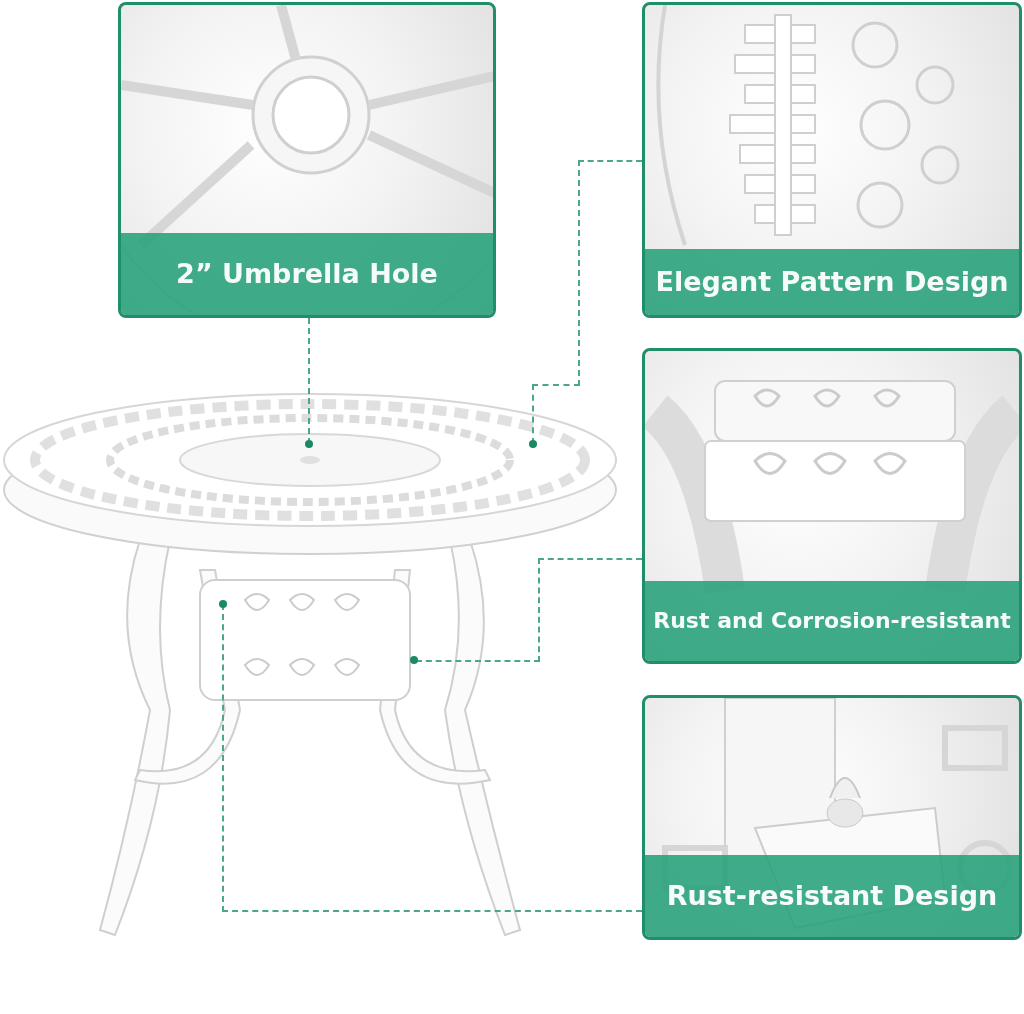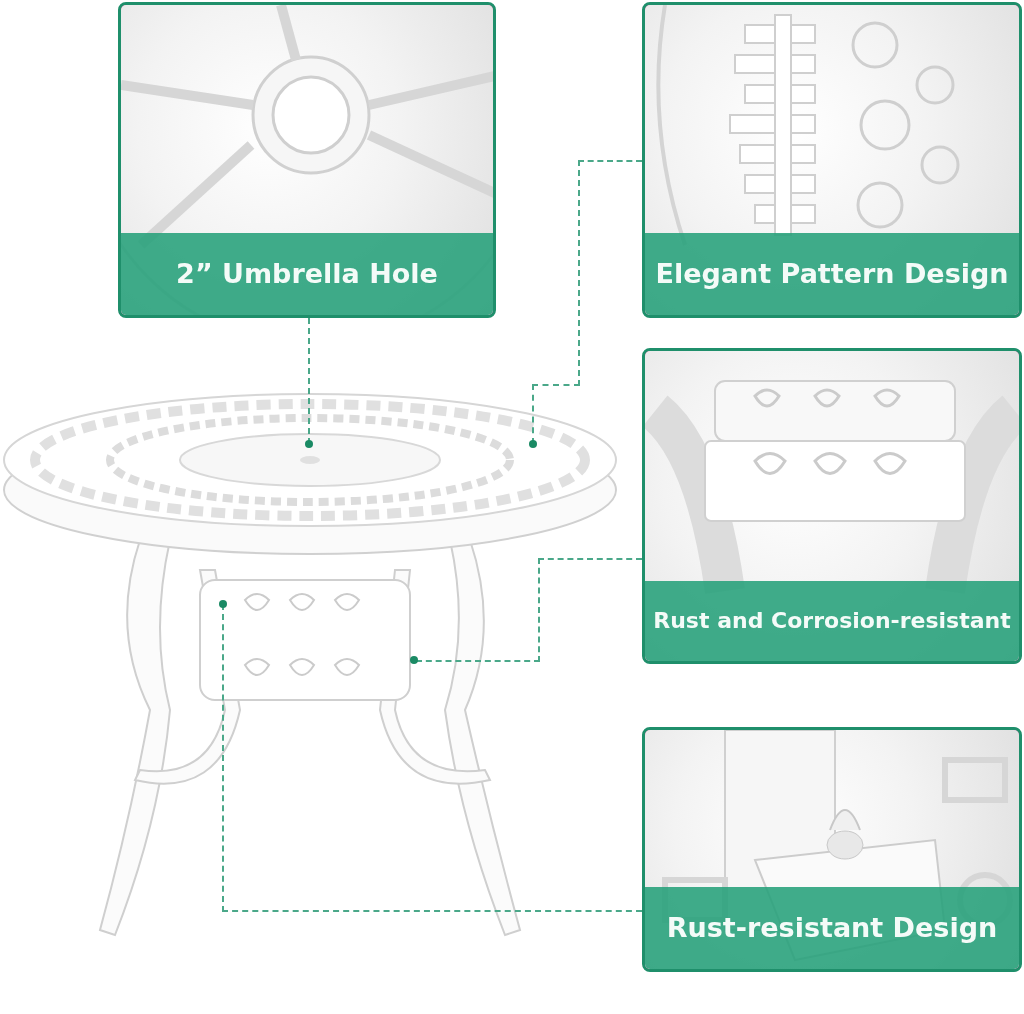--- a/index.html
+++ b/index.html
@@ -46,21 +46,21 @@
       <g fill="none" stroke="#cfcfcf" stroke-width="3">
         <circle cx="230" cy="40" r="22"></circle>
           <circle cx="240" cy="120" r="24"></circle>
           <circle cx="235" cy="200" r="22"></circle>
         <circle cx="290" cy="80" r="18"></circle>
           <circle cx="295" cy="160" r="18"></circle>
       </g>
       <path d="M20 0 Q0 120 40 240" stroke="#d4d4d4" stroke-width="4" fill="none"></path>
     </svg>
   </div>
-  <div class="label" style="height:82px;font-size:27px;">Elegant Pattern Design</div>
+  <div class="label" style="height:66px;font-size:27px;">Elegant Pattern Design</div>
 </div>
 
 <div class="panel" style="left:642px;top:348px;width:380px;height:316px;">
   <div class="photo">
     <svg width="380" height="316" viewBox="0 0 380 316">
       <path d="M10 60 Q60 100 80 240" stroke="#dcdcdc" stroke-width="40" fill="none"></path>
       <path d="M370 60 Q320 100 300 240" stroke="#dcdcdc" stroke-width="40" fill="none"></path>
       <rect x="70" y="30" width="240" height="60" rx="10" fill="#f8f8f8" stroke="#d0d0d0" stroke-width="2"></rect>
       <rect x="60" y="90" width="260" height="80" rx="6" fill="#fff" stroke="#d0d0d0" stroke-width="2"></rect>
       <g fill="none" stroke="#cbcbcb" stroke-width="3">
@@ -71,21 +71,21 @@
           <path d="M170 45 q12 -12 24 0 q-12 20 -24 0z"></path>
         <path d="M230 45 q12 -12 24 0 q-12 20 -24 0z"></path>
       </g>
     </svg>
   </div>
   <div class="label" style="height:80px;font-size:22px;flex-direction:row;">
     <span>Rust and Corrosion-resistant</span>
   </div>
 </div>
 
-<div class="panel" style="left:642px;top:727px;width:380px;height:245px;">
+<div class="panel" style="left:642px;top:695px;width:380px;height:245px;">
   <div class="photo">
     <svg width="380" height="318" viewBox="0 0 380 318">
       <rect x="80" y="0" width="110" height="200" fill="#f6f6f6" stroke="#d0d0d0" stroke-width="2"></rect>
       <path d="M110 130 L290 110 L300 200 L150 230 Z" fill="#fafafa" stroke="#cccccc" stroke-width="2"></path>
       <ellipse cx="200" cy="115" rx="18" ry="14" fill="#e8e8e8" stroke="#c8c8c8"></ellipse>
       <path d="M185 100 q15 -40 30 0" fill="#f0f0f0" stroke="#c8c8c8" stroke-width="2"></path>
       <g fill="none" stroke="#d6d6d6" stroke-width="6">
         <rect x="20" y="150" width="60" height="40"></rect>
           <rect x="300" y="30" width="60" height="40"></rect>
         <circle cx="340" cy="170" r="25"></circle>

